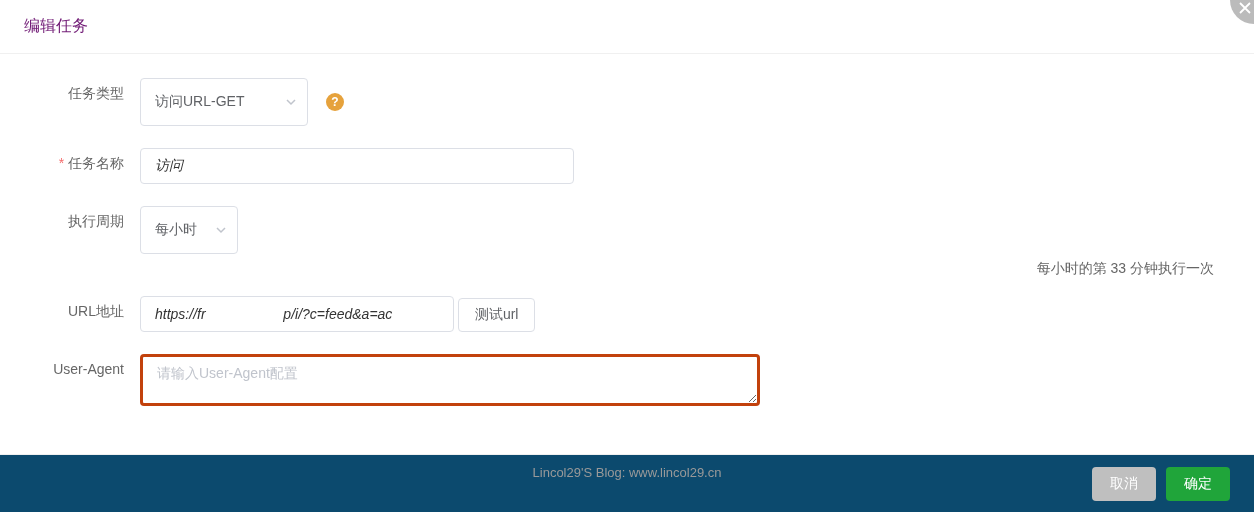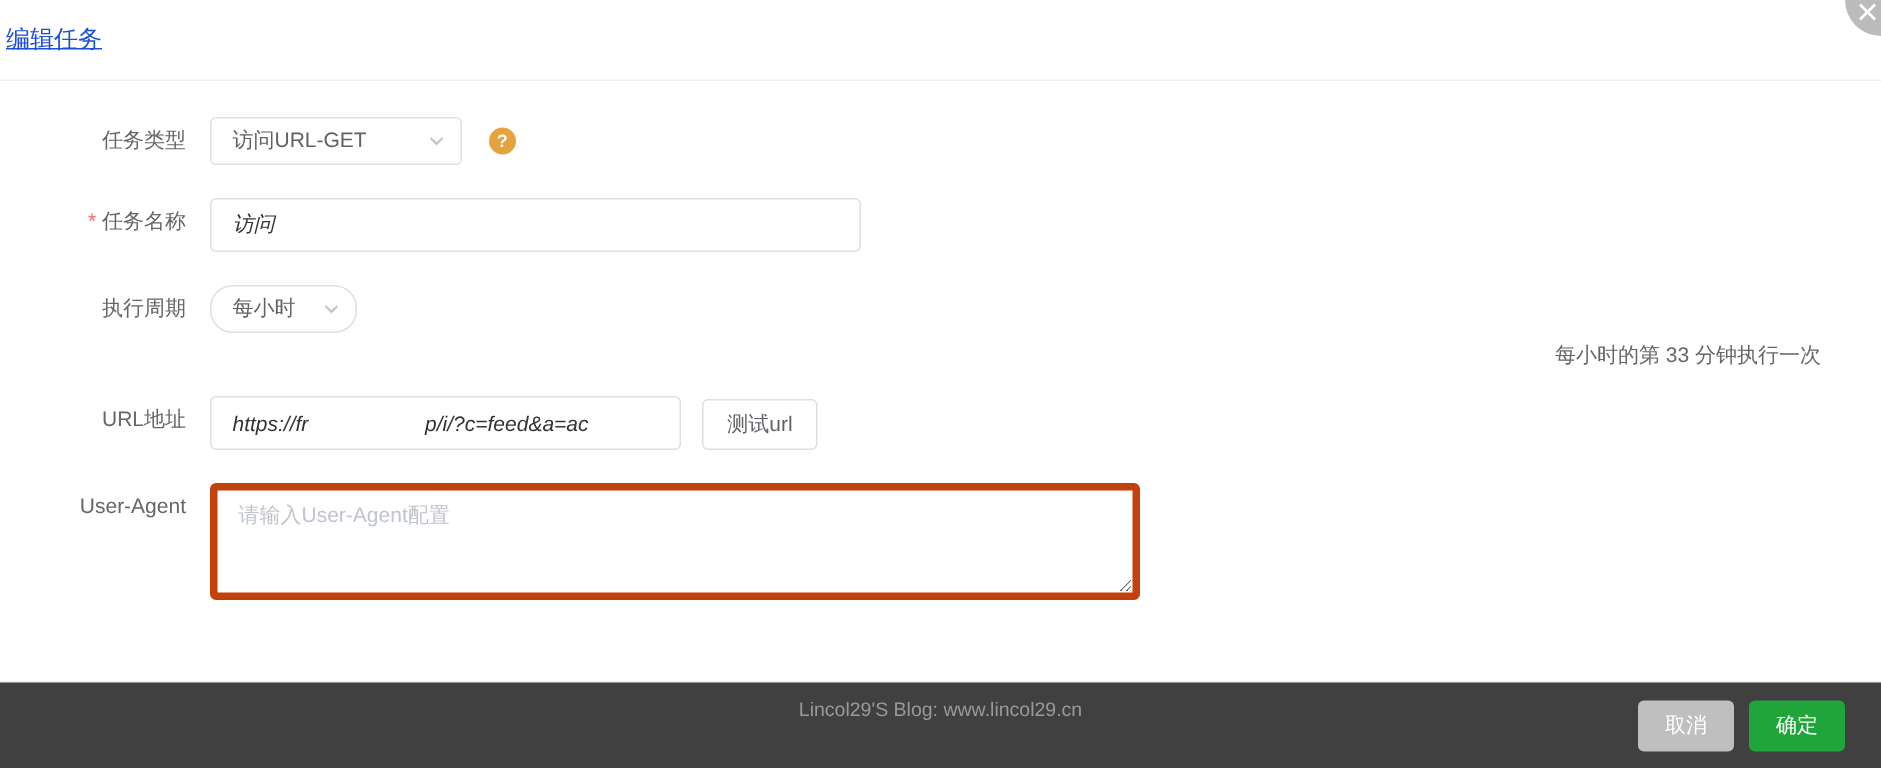--- a/index.html
+++ b/index.html
@@ -7,25 +7,24 @@
       font-family: "Microsoft YaHei", "PingFang SC", -apple-system, sans-serif;
       font-size: 14px;
       color: #333;
       background: #fff;
       width: 1254px;
       height: 512px;
       position: relative;
       overflow: hidden;
     }
     .modal-header {
-      padding: 16px 4px;
+      padding: 16px 24px;
       font-size: 16px;
-      color: #1d4ed8;
+      color: #701a75;
       border-bottom: 1px solid #f0f0f0;
-      text-decoration: underline;
     }
     .close-btn {
       position: absolute;
       top: 0;
       right: 0;
       width: 24px;
       height: 24px;
       background: #bbb;
       border-radius: 0 0 0 24px;
       cursor: pointer;
@@ -57,28 +56,28 @@
     }
     .form-control-wrap {
       flex: 1;
     }
     .select-box {
       display: inline-flex;
       align-items: center;
       justify-content: space-between;
       border: 1px solid #dcdfe6;
       border-radius: 4px;
-      height: 32px;
+      height: 48px;
       padding: 0 10px 0 14px;
       background: #fff;
       cursor: pointer;
       min-width: 168px;
       color: #606266;
     }
-    .select-small { min-width: 98px; border-radius: 15px; }
+    .select-small { min-width: 98px; }
     .chev-down {
       width: 12px;
       height: 12px;
       fill: none;
       stroke: #c0c4cc;
       stroke-width: 1.5;
     }
     .input-box {
       border: 1px solid #dcdfe6;
       border-radius: 4px;
@@ -105,29 +104,29 @@
       height: 36px;
       padding: 0 14px;
       background: #f5f7fa;
       border: 1px solid #dcdfe6;
       border-radius: 0 4px 4px 0;
       color: #909399;
       vertical-align: top;
     }
     .input-url { width: 314px; }
     .textarea-box {
-      border: 5px solid #c2410c;
+      border: 3px solid #c2410c;
       border-radius: 4px;
       padding: 8px 14px;
       background: #fff;
       font-size: 14px;
       font-family: inherit;
       outline: none;
       width: 620px;
-      height: 78px;
+      height: 52px;
       resize: both;
       color: #333;
     }
     .textarea-box::placeholder { color: #c0c4cc; }
     .input-box::placeholder { color: #c0c4cc; }
     .help-icon {
       display: inline-flex;
       align-items: center;
       justify-content: center;
       width: 18px;
@@ -147,21 +146,20 @@
       justify-content: center;
       height: 34px;
       padding: 0 16px;
       border: 1px solid #dcdfe6;
       border-radius: 4px;
       background: #fff;
       color: #606266;
       font-size: 14px;
       font-family: inherit;
       cursor: pointer;
-      margin-left: 10px;
     }
     .hint-text {
       color: #666;
       margin-top: -8px;
       margin-bottom: 18px;
       margin-left: 100px;
       padding-left: 0;
       text-align: right;
     }
     .inline-group { display: inline-flex; align-items: center; gap: 12px; }
@@ -170,21 +168,21 @@
       position: absolute;
       bottom: 0;
       left: 0;
       right: 0;
       height: 58px;
       border-top: 1px solid #f0f0f0;
       display: flex;
       align-items: center;
       justify-content: flex-end;
       padding: 0 24px;
-      background: #404040;
+      background: #0c4a6e;
     }
     .footer-watermark {
       position: absolute;
       left: 50%;
       transform: translateX(-50%);
       color: #999;
       font-size: 13px;
       top: 10px;
     }
     .btn-cancel {

